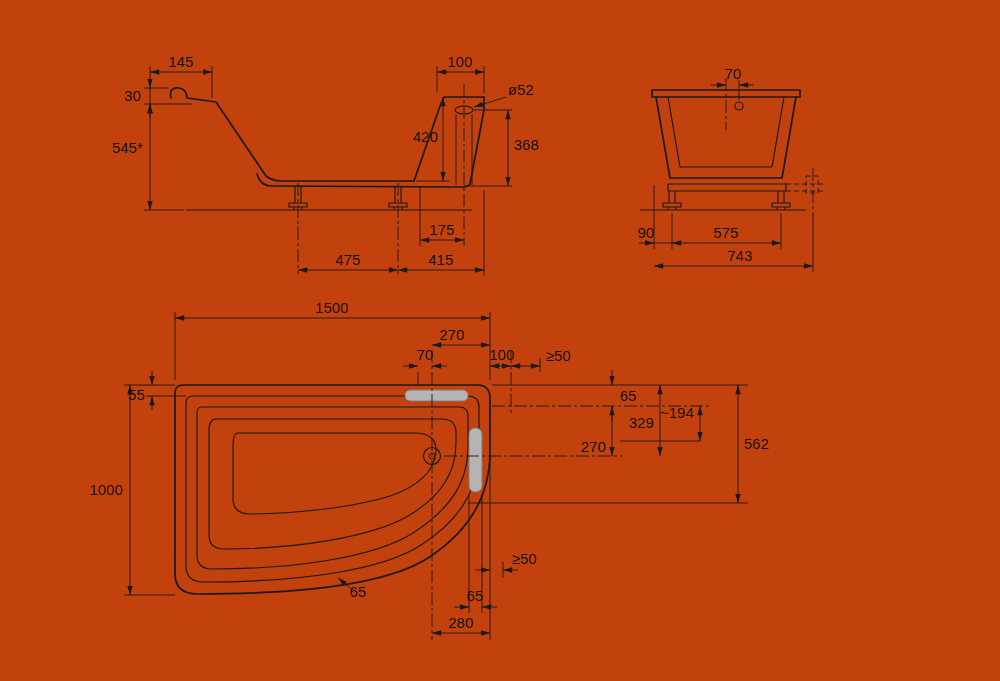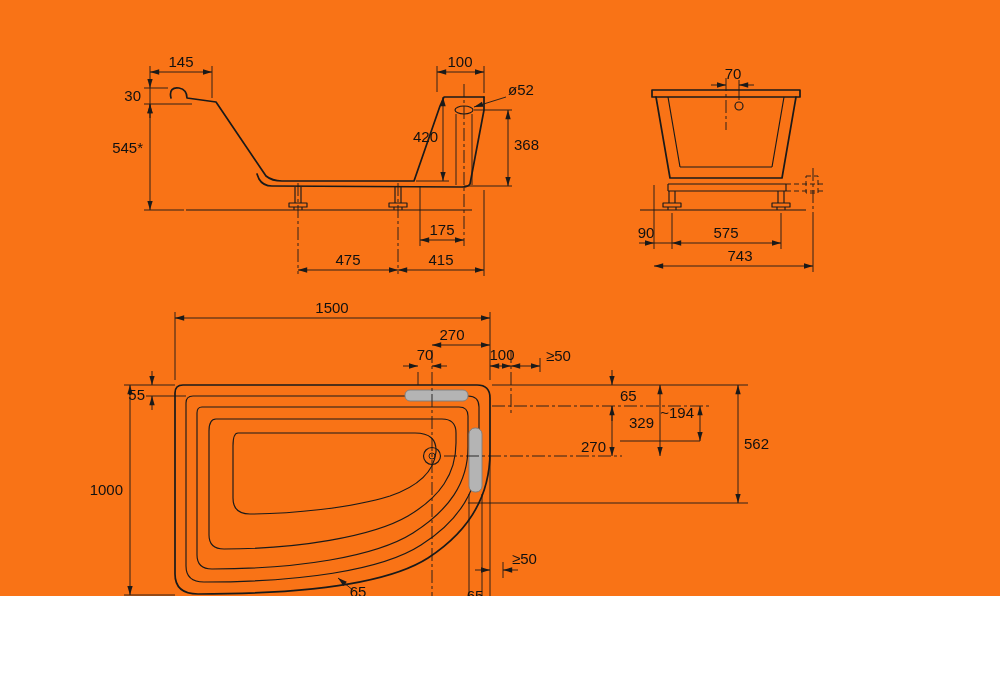--- a/index.html
+++ b/index.html
@@ -1,16 +1,16 @@
 <!DOCTYPE html>
 <html><head>
 <meta charset="utf-8">
 <style>
   html,body{margin:0;padding:0;background:#fff;}
-  #stage{width:1000px;height:596px;background:#f97316;position:relative;overflow:hidden;}
+  #stage{width:1000px;height:681px;background:#c2410c;position:relative;overflow:hidden;}
   svg{display:block;}
   .thick{stroke:#1a1a1a;stroke-width:1.7;fill:none;stroke-linejoin:round;stroke-linecap:round;}
   .med{stroke:#1a1a1a;stroke-width:1.15;fill:none;stroke-linejoin:round;}
   .thin{stroke:#1a1a1a;stroke-width:0.9;fill:none;}
   .dim{stroke:#1a1a1a;stroke-width:0.9;fill:none;}
   .cl{stroke:#1a1a1a;stroke-width:0.9;fill:none;stroke-dasharray:13 3 3 3;}
   .dash{stroke:#1a1a1a;stroke-width:0.9;fill:none;stroke-dasharray:5 3;}
   .a2{marker-start:url(#ar);marker-end:url(#ar);}
   .aE{marker-end:url(#ar);}
   text{font-family:"Liberation Sans",sans-serif;font-size:15px;fill:#111;}

